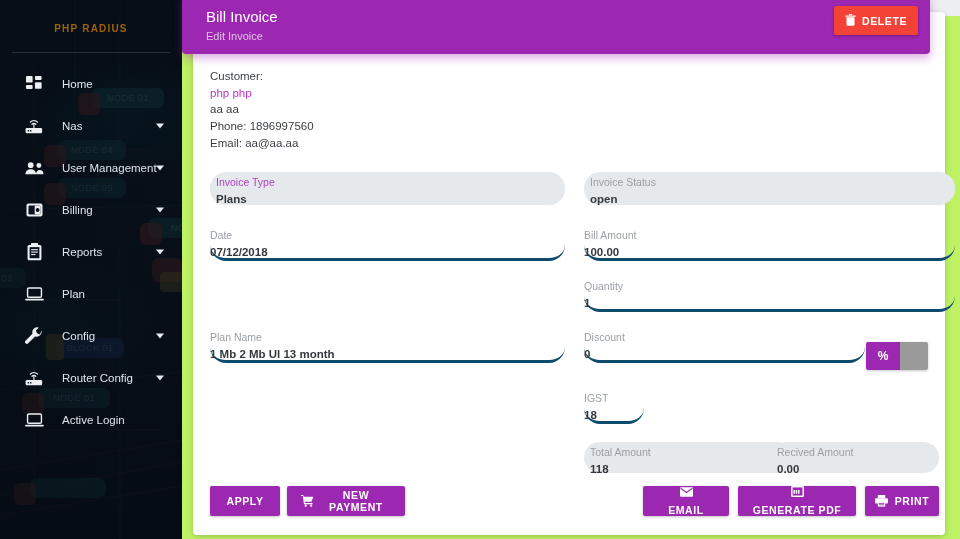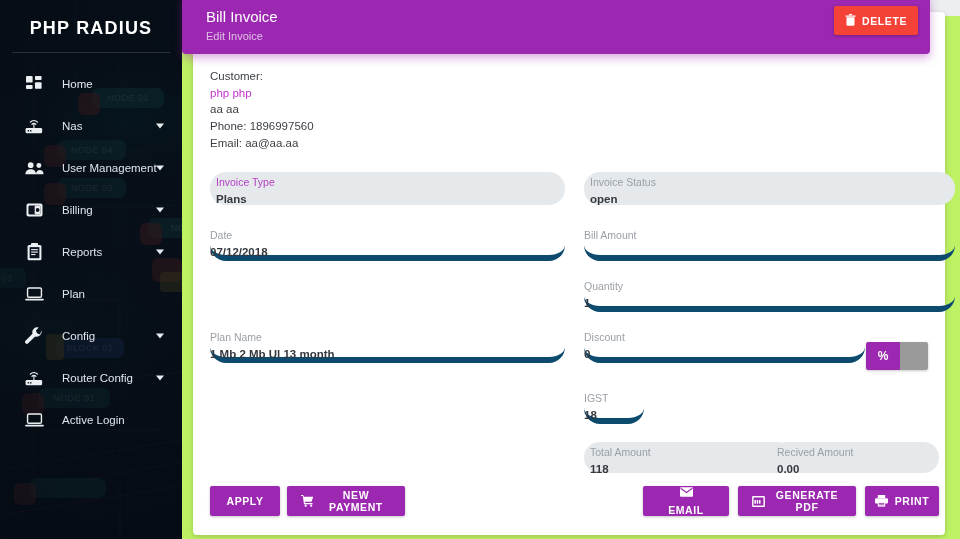--- a/index.html
+++ b/index.html
@@ -35,21 +35,21 @@
   }
   .wire { position: absolute; opacity: .5; }
   #sidebar-shade {
     position: absolute; inset: 0;
     background: linear-gradient(to right, rgba(6,12,20,.80), rgba(6,12,20,.70));
   }
   #sidebar-content { position: relative; z-index: 5; }
 
   #brand {
     height: 48px; display: flex; align-items: center; justify-content: center;
-    color: #ffffff; font-size: 18px; font-weight: 700; letter-spacing: 1.2px;
+    color: #a16207; font-size: 10px; font-weight: 700; letter-spacing: 1.2px;
     padding-top: 8px;
   }
   #brand-divider {
     height: 1px; background: rgba(255,255,255,.14);
     margin: 4px 12px 10px 12px;
   }
   .nav-item {
     position: relative;
     height: 42px;
     display: flex; align-items: center;
@@ -133,21 +133,21 @@
   .field { position: absolute; border-radius: 16px; }
   .field-label {
     font-size: 10.5px; color: #9a9fa6;
     line-height: 14px; white-space: nowrap;
   }
   .field-label.accent { color: #b13fc4; }
   .field-value {
     font-size: 11.5px; color: #34383e; font-weight: 700;
     line-height: 18px; padding-top: 1px;
   }
-  .field.underline { border-bottom: 6px solid #0c4a6e; }
+  .field.underline { border-bottom: 3px solid #0c4a6e; }
   .field.filled {
     background: #e6e9ec;
     padding: 4px 6px 5px 6px;
   }
   .field.filled .field-label { margin-top: -1px; }
 
   
   #discount-toggle {
     position: absolute;
     display: flex;
@@ -384,20 +384,21 @@
         <div class="field-value">1 Mb 2 Mb Ul 13 month</div>
       </div>
 
       <div class="field filled col-right" style="top:160px;height:33px;">
         <div class="field-label">Invoice Status</div>
         <div class="field-value">open</div>
       </div>
 
       <div class="field underline col-right" style="top:216px;height:33px;">
         <div class="field-label">Bill Amount</div>
+        <div class="field-value">100.00</div>
       </div>
 
       <div class="field underline col-right" style="top:267px;height:33px;">
         <div class="field-label">Quantity</div>
         <div class="field-value">1</div>
       </div>
 
       <div class="field underline" style="left:391px;width:281px;top:318px;height:33px;">
         <div class="field-label">Discount</div>
         <div class="field-value">0</div>
@@ -441,21 +442,21 @@
       <button class="btn" style="left:450px;top:474px;width:86px;flex-direction:column;">
         <span>
           <svg width="13" height="10" viewBox="0 0 14 10" fill="#fff">
             <rect x="0" y="0" width="14" height="10" rx="1"></rect>
             <path d="M0.6 1 L7 5.6 L13.4 1" stroke="#9c27b0" stroke-width="1.2" fill="none"></path>
           </svg>
         </span>
         <span>EMAIL</span>
       </button>
 
-      <button class="btn" style="left:545px;top:474px;width:118px;">
+      <button class="btn" style="left:545px;top:474px;width:118px;flex-direction:column;">
         <span>
           <svg width="13" height="11" viewBox="0 0 14 12" fill="#fff">
             <rect x="0" y="0" width="14" height="12" rx="1.2"></rect>
             <rect x="1.6" y="1.6" width="10.8" height="8.8" fill="#9c27b0"></rect>
             <rect x="2.6" y="4.4" width="1.6" height="4" fill="#fff"></rect>
             <rect x="5.1" y="4.4" width="1.6" height="4" fill="#fff"></rect>
             <rect x="7.6" y="4.4" width="1.6" height="4" fill="#fff"></rect>
           </svg>
         </span>
         <span>GENERATE PDF</span>

